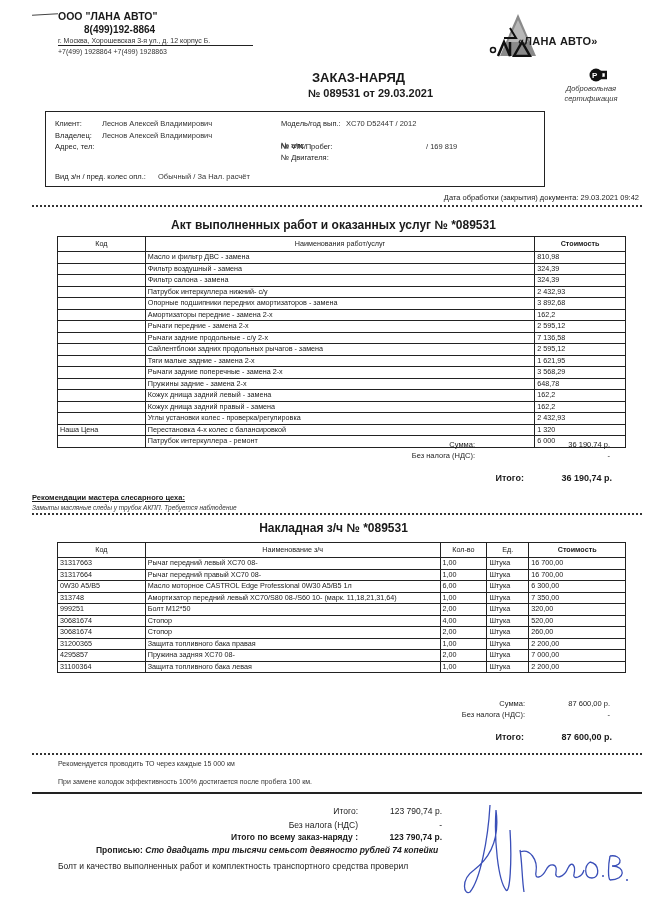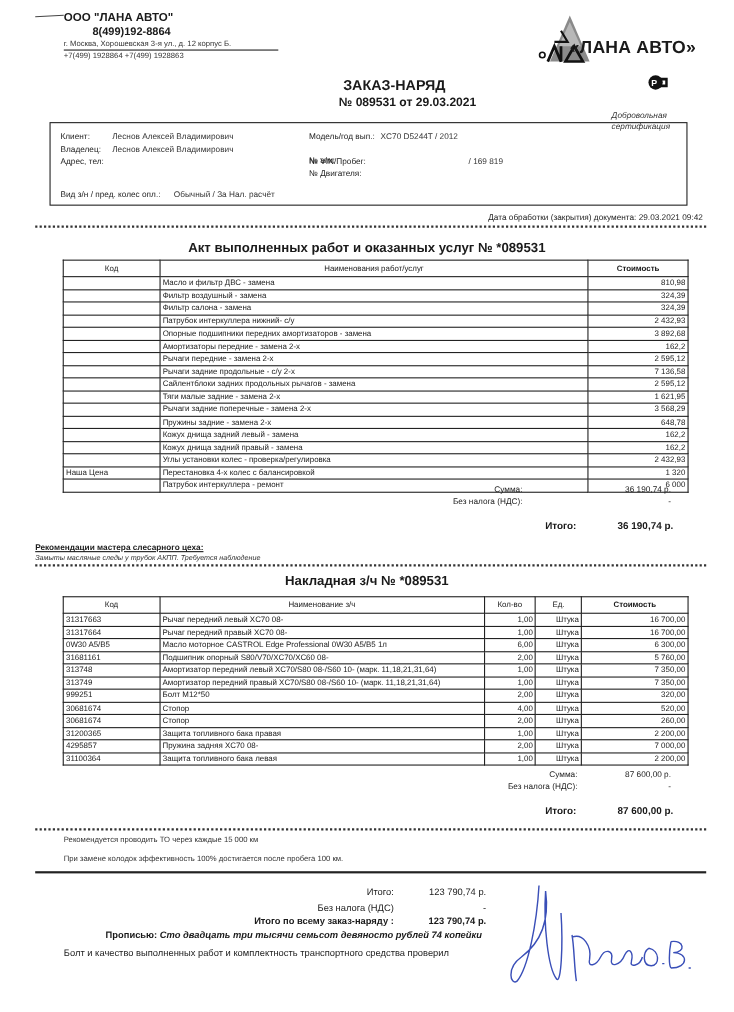--- a/index.html
+++ b/index.html
@@ -7,40 +7,40 @@
          font-family: "Liberation Sans", sans-serif; color: #1a1a1a; }
   .abs { position: absolute; }
   .company { left: 58px; top: 10px; font-size: 10.5px; font-weight: bold; }
   .phone { left: 58px; top: 24px; font-size: 10px; font-weight: bold; margin-left: 26px; }
   .address { left: 58px; top: 37px; font-size: 7px; color: #333; }
   .addr-line { left: 58px; top: 45px; width: 195px; border-top: 1px solid #222; }
   .phones { left: 58px; top: 48px; font-size: 7px; color: #333; }
   .dash { left: 32px; top: 14px; width: 26px; border-top: 1.5px solid #444; transform: rotate(-3deg); }
 
   .logo { left: 484px; top: 12px; width: 150px; height: 45px; }
-  .logo-text { left: 518px; top: 35px; font-size: 16px; font-weight: bold; letter-spacing: 0.2px; }
+  .logo-text { left: 518px; top: 35px; font-size: 11px; font-weight: bold; letter-spacing: 0.2px; }
   .pct { left: 589px; top: 68px; width: 18px; height: 14px; }
-  .cert { left: 556px; top: 100px; font-size: 7.5px; font-style: italic; text-align: left; width: 70px; line-height: 10px; color: #333; }
+  .cert { left: 556px; top: 84px; font-size: 7.5px; font-style: italic; text-align: center; width: 70px; line-height: 10px; color: #333; }
 
   .title { left: 0; width: 667px; top: 70px; text-align: center; font-size: 13px; font-weight: bold; padding-left: 50px; box-sizing: border-box; }
   .subtitle { left: 0; width: 667px; top: 87px; text-align: center; font-size: 11px; font-weight: bold; padding-left: 50px; box-sizing: border-box; margin-left: 12px; }
 
-  .info-box { left: 45px; top: 111px; width: 580px; height: 76px; border: 1.5px solid #222; box-sizing: border-box; }
+  .info-box { left: 45px; top: 111px; width: 500px; height: 76px; border: 1.5px solid #222; box-sizing: border-box; }
   .info-label { font-size: 7.5px; color: #222; position: absolute; }
   .info-val { font-size: 7.5px; color: #333; position: absolute; }
 
   .proc-date { right: 28px; top: 193px; font-size: 7.5px; color: #222; }
   .dots { left: 32px; width: 610px; border-top: 2px dotted #333; height: 0; }
 
   .sec-title { left: 0; width: 667px; text-align: center; font-size: 12px; font-weight: bold; }
 
   table.grid { position: absolute; border-collapse: collapse; font-size: 7.2px; }
   table.grid td, table.grid th { border: 1px solid #222; padding: 0 2px; height: 10.5px; line-height: 10px; white-space: nowrap; overflow: hidden; }
   table.grid th { font-weight: normal; text-align: center; height: 14px; }
-  .r { text-align: right; }
+  .r { text-align: left; }
 
   .sum-lbl { font-size: 7.5px; text-align: right; width: 120px; color: #222; }
   .sum-val { font-size: 7.5px; text-align: right; width: 90px; color: #222; }
   .itogo-lbl { font-size: 9px; font-weight: bold; text-align: right; width: 120px; }
   .itogo-val { font-size: 9px; font-weight: bold; text-align: right; width: 90px; }
 
   .rec-title { left: 32px; top: 493px; font-size: 7.5px; font-weight: bold; text-decoration: underline; }
   .rec-text { left: 32px; top: 504px; font-size: 6.5px; font-style: italic; color: #333; }
 
   .note { left: 58px; font-size: 7px; color: #333; }
@@ -259,36 +259,22 @@
         <td class="r">16 700,00</td>
       </tr>
       <tr>
         <td>0W30 A5/B5</td>
         <td>Масло моторное CASTROL Edge Professional 0W30 A5/B5 1л</td>
         <td class="r">6,00</td>
         <td class="r">Штука</td>
         <td class="r">6 300,00</td>
       </tr>
       <tr>
-        <td>31681161</td>
-        <td>Подшипник опорный S80/V70/XC70/XC60 08-</td>
-        <td class="r">2,00</td>
-        <td class="r">Штука</td>
-        <td class="r">5 760,00</td>
-      </tr>
-      <tr>
         <td>313748</td>
         <td>Амортизатор передний левый XC70/S80 08-/S60 10- (марк. 11,18,21,31,64)</td>
-        <td class="r">1,00</td>
-        <td class="r">Штука</td>
-        <td class="r">7 350,00</td>
-      </tr>
-      <tr>
-        <td>313749</td>
-        <td>Амортизатор передний правый XC70/S80 08-/S60 10- (марк. 11,18,21,31,64)</td>
         <td class="r">1,00</td>
         <td class="r">Штука</td>
         <td class="r">7 350,00</td>
       </tr>
       <tr>
         <td>999251</td>
         <td>Болт M12*50</td>
         <td class="r">2,00</td>
         <td class="r">Штука</td>
         <td class="r">320,00</td>

